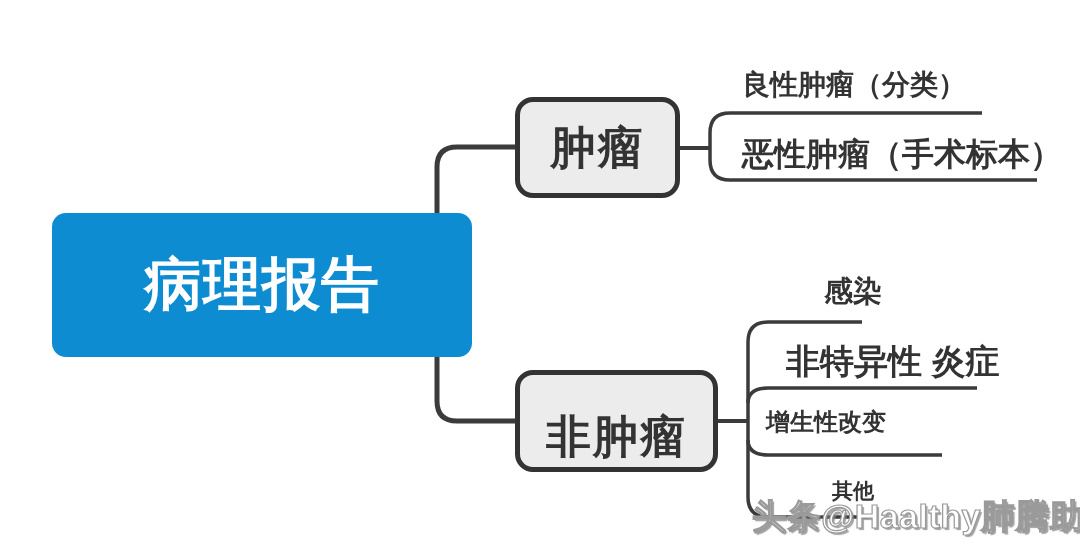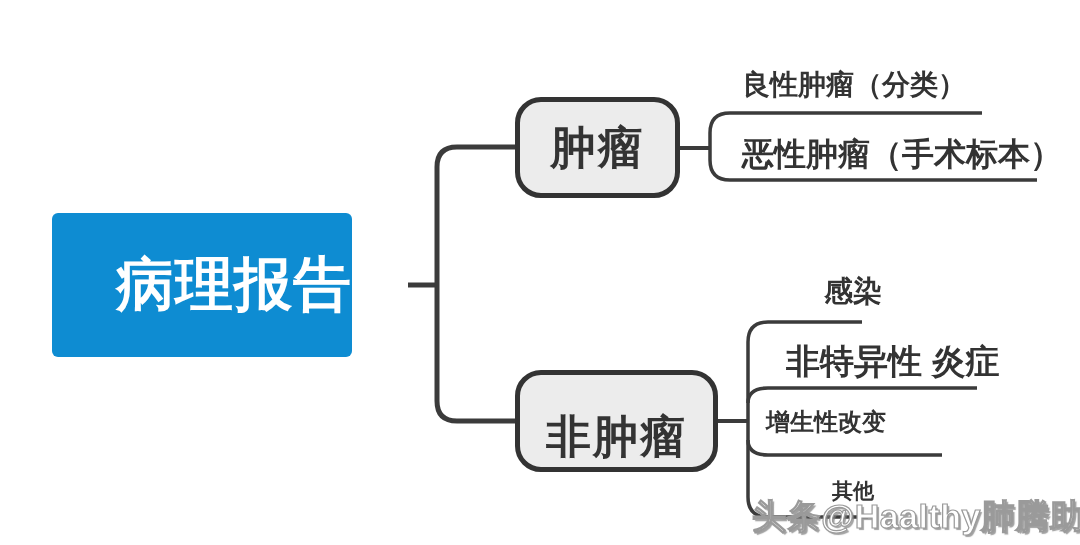--- a/index.html
+++ b/index.html
@@ -14,29 +14,29 @@
     position:relative;
   }
   .stage{position:relative;width:1080px;height:545px;background:var(--background,#fff);}
   svg.connectors{position:absolute;left:0;top:0;width:1080px;height:545px;z-index:0;}
   .connector{stroke:var(--line,#3b3b3b);fill:none;}
   .node{
     position:absolute;display:flex;align-items:center;justify-content:center;
     font-weight:bold;z-index:1;
   }
   .root-node{
-    left:52px;top:213px;width:300px;height:144px;
+    left:52px;top:213px;width:420px;height:144px;
     background:var(--root-bg,#0e8cd2);color:var(--root-text,#fff);
-    border-radius:6px;font-size:58px;letter-spacing:1px;justify-content:flex-end;
+    border-radius:14px;font-size:58px;letter-spacing:1px;
   }
   .branch-node{
     background:var(--node-bg,#ececec);
     border:5px solid var(--node-border,#333);
     color:var(--label-text,#333);
-    border-radius:26px;font-size:45px;letter-spacing:2px;
+    border-radius:18px;font-size:45px;letter-spacing:2px;
   }
   .branch-tumor{left:515px;top:97px;width:165px;height:101px;}
   .branch-nontumor{left:515px;top:370px;width:203px;height:102px;align-items:flex-end;}
   .leaf-label{
     position:absolute;font-weight:bold;color:var(--label-text,#333);
     white-space:nowrap;z-index:1;line-height:1.1;
   }
   .leaf-benign{left:742px;top:70px;font-size:28px;}
   .leaf-malignant{left:742px;top:137px;font-size:32px;}
   .leaf-infection{left:786px;top:276px;font-size:29px;margin-left:38px;}

